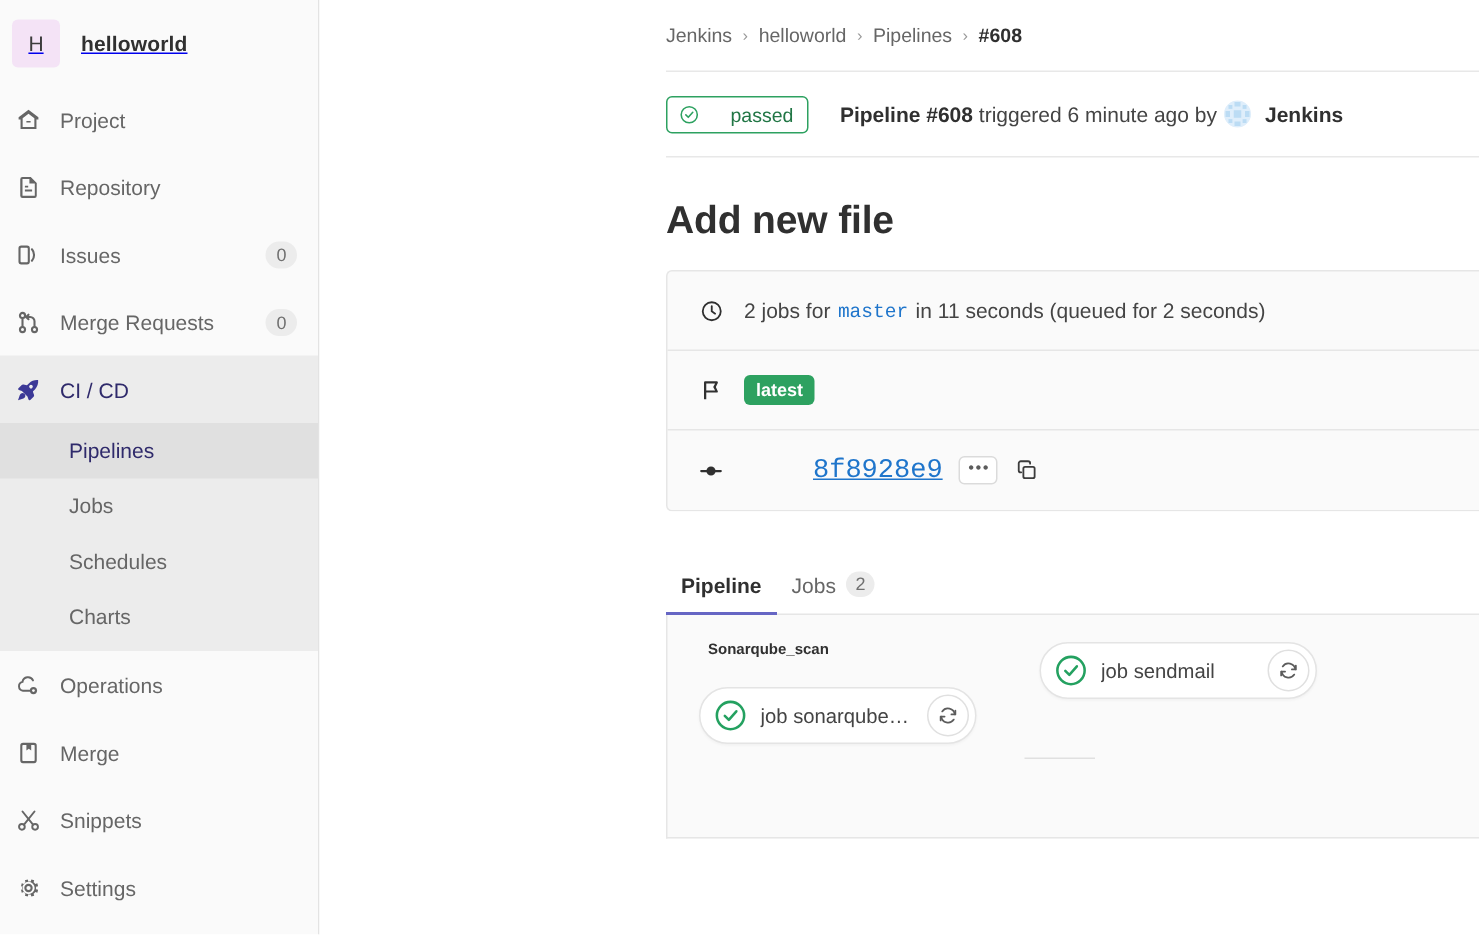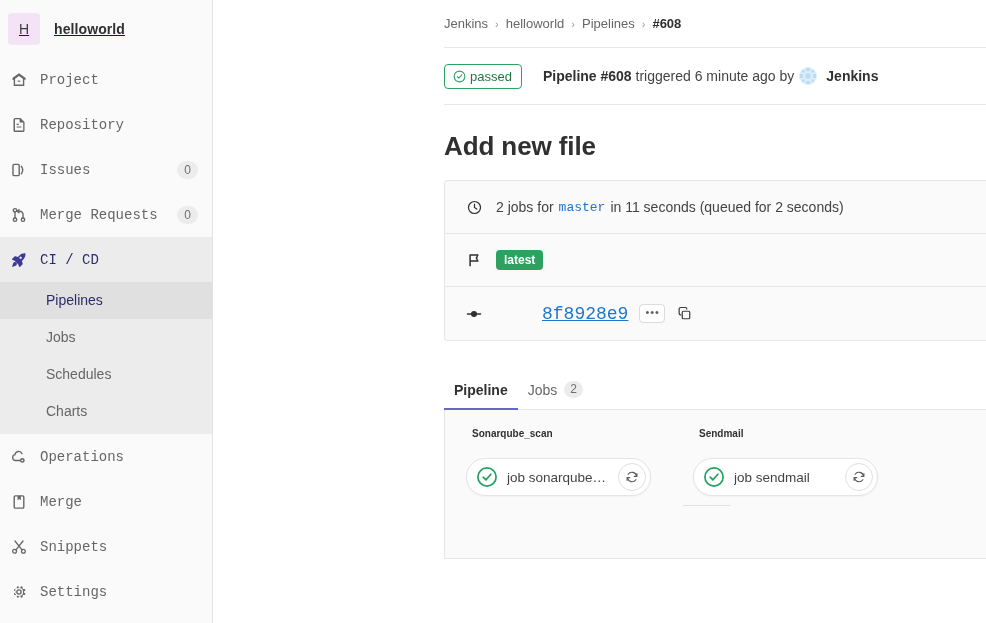--- a/index.html
+++ b/index.html
@@ -59,21 +59,21 @@
     font-size: 14px;
   }
   .nav-item .nav-icon {
     width: 16px; height: 16px;
     display: flex; align-items: center; justify-content: center;
     margin-right: 13px;
     color: #666;
     flex: 0 0 16px;
   }
   .nav-item .nav-icon svg { display:block; }
-  .nav-label { flex: 1 1 auto; white-space: nowrap; font-family: Liberation Mono, monospace; }
+  .nav-label { flex: 1 1 auto; white-space: nowrap; }
   .nav-count {
     background: #ececec;
     color: #707070;
     border-radius: 9px;
     font-size: 12px;
     padding: 1px 7px;
     line-height: 16px;
   }
 
   .nav-item.active {
@@ -130,21 +130,21 @@
     display: flex;
     align-items: center;
     height: 56px;
     padding-left: 12px;
     font-size: 14px;
     color: #444;
   }
   .badge-passed {
     display: inline-flex;
     align-items: center;
-    gap: 4px;
+    gap: 21px;
     border: 1px solid #2da160;
     color: #217645;
     border-radius: 4px;
     font-size: 13px;
     padding: 4px 9px 4px 8px;
     background: #fff;
     line-height: 15px;
   }
   .status-text { margin-left: 21px; color: #444; }
   .status-text b { color: #303030; font-weight: bold; }
@@ -556,21 +556,20 @@
                   <path d="M13.2 7.2A5.3 5.3 0 0 0 3.6 4.9" stroke-linecap="round"></path>
                   <path d="M2.8 8.8a5.3 5.3 0 0 0 9.6 2.3" stroke-linecap="round"></path>
                   <path d="M13.6 4.2v3h-3" stroke-linecap="round" stroke-linejoin="round"></path>
                   <path d="M2.4 11.8v-3h3" stroke-linecap="round" stroke-linejoin="round"></path>
                 </svg>
             </span>
           </div>
         </div>
 
         <div class="stage" style="left:248px; width:185px;">
-          <div class="stage-name">Sendmail</div>
           <div class="job-pill" style="width:185px;">
             <span class="job-status-icon">
               <svg width="22" height="22" viewBox="0 0 22 22" fill="none" stroke="#24a160" stroke-width="1.7">
                   <circle cx="11" cy="11" r="9.1"></circle>
                   <path d="M7.2 11.2 9.9 13.9 14.9 8.2" stroke-linecap="round" stroke-linejoin="round"></path>
                 </svg>
             </span>
             <span class="job-name">job sendmail</span>
             <span class="job-action">
               <svg width="14" height="14" viewBox="0 0 16 16" fill="none" stroke="currentColor" stroke-width="1.35">

